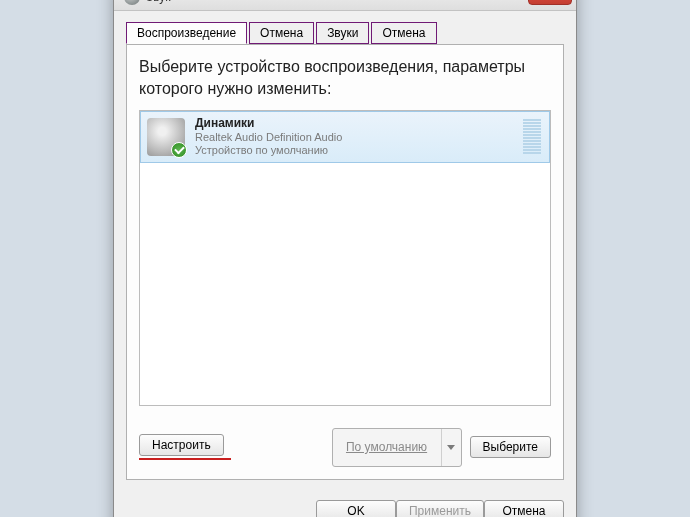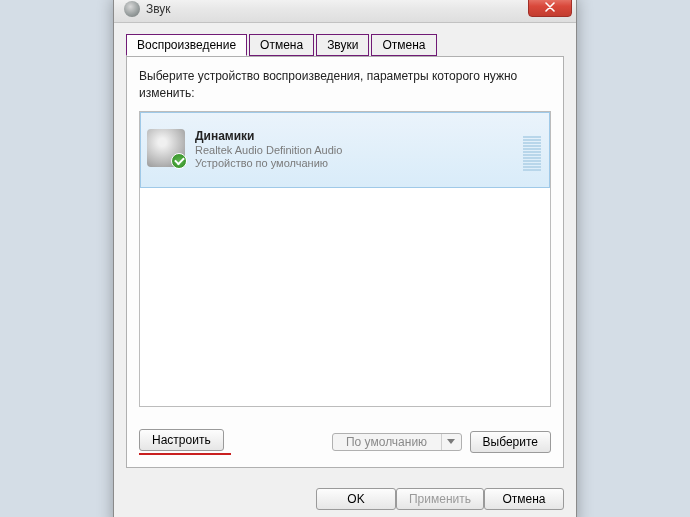--- a/index.html
+++ b/index.html
@@ -78,30 +78,31 @@
       z-index: 3;
     }
     .tab-content {
       background: #fdfdfd;
       border: 1px solid #b0b0b0;
       border-top: none;
       padding: 12px;
       position: relative;
       z-index: 1;
     }
-    .instruction { font-size: 12px; color: #222; margin-bottom: 10px; line-height: 1.35; }
+    .instruction { font-size: 16px; color: #222; margin-bottom: 10px; line-height: 1.35; }
     .device-list {
       border: 1px solid #bcbcbc;
       background: #fff;
       height: 296px;
       overflow: auto;
     }
     .device-item {
       display: flex;
-      padding: 16px 6px;
+      align-items: center;
+      padding: 4px 6px;
       background: linear-gradient(to bottom, #eaf3fb 0%, #d9ecf9 100%);
       border: 1px solid #9fc9e8;
       cursor: pointer;
       position: relative;
     }
     .device-icon-wrap { position: relative; width: 38px; height: 38px; margin-right: 10px; }
     .device-icon {
       width: 38px; height: 38px;
       background: radial-gradient(circle at 40% 35%, #f0f0f0 12%, #bababa 60%, #888 100%);
       border-radius: 4px;
@@ -153,22 +154,23 @@
     }
     .btn:disabled { color: #9a9a9a; cursor: default; }
     .red-underline { height: 2px; background: #c91f1f; width: 92px; margin-top: 2px; }
     .dropdown {
       display: inline-flex;
       align-items: center;
       border: 1px solid #b0b0b0;
       background: #f4f4f4;
       border-radius: 3px;
       color: #8a8a8a;
-      height: 18px;
+      height: 39px;
       min-width: 130px;
+      text-decoration: underline;
     }
     .dropdown .dd-text { flex: 1; padding: 0 8px; font-size: 12px; text-align: center; }
     .dropdown .dd-arrow {
       width: 20px; height: 100%;
       border-left: 1px solid #cfcfcf;
       display: flex; align-items: center; justify-content: center;
     }
     .dd-arrow::after {
       content: "";
       border-left: 4px solid transparent;

